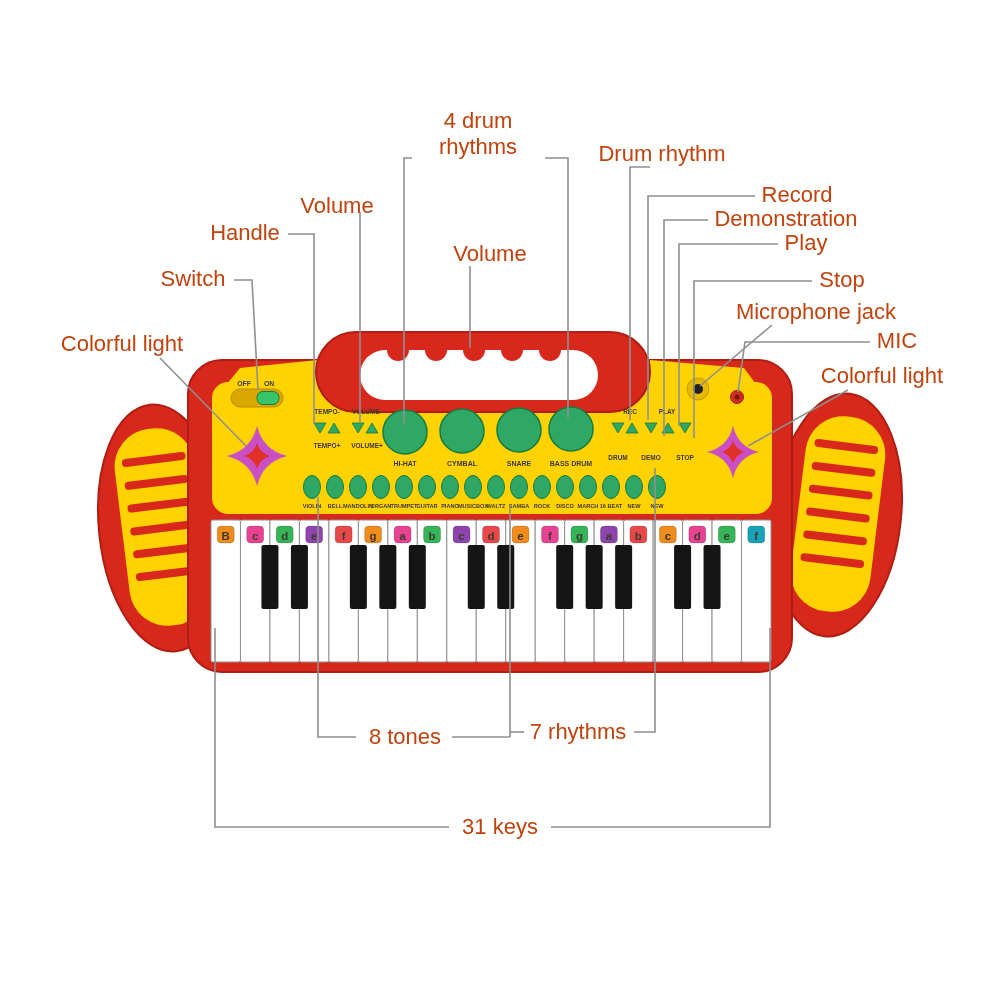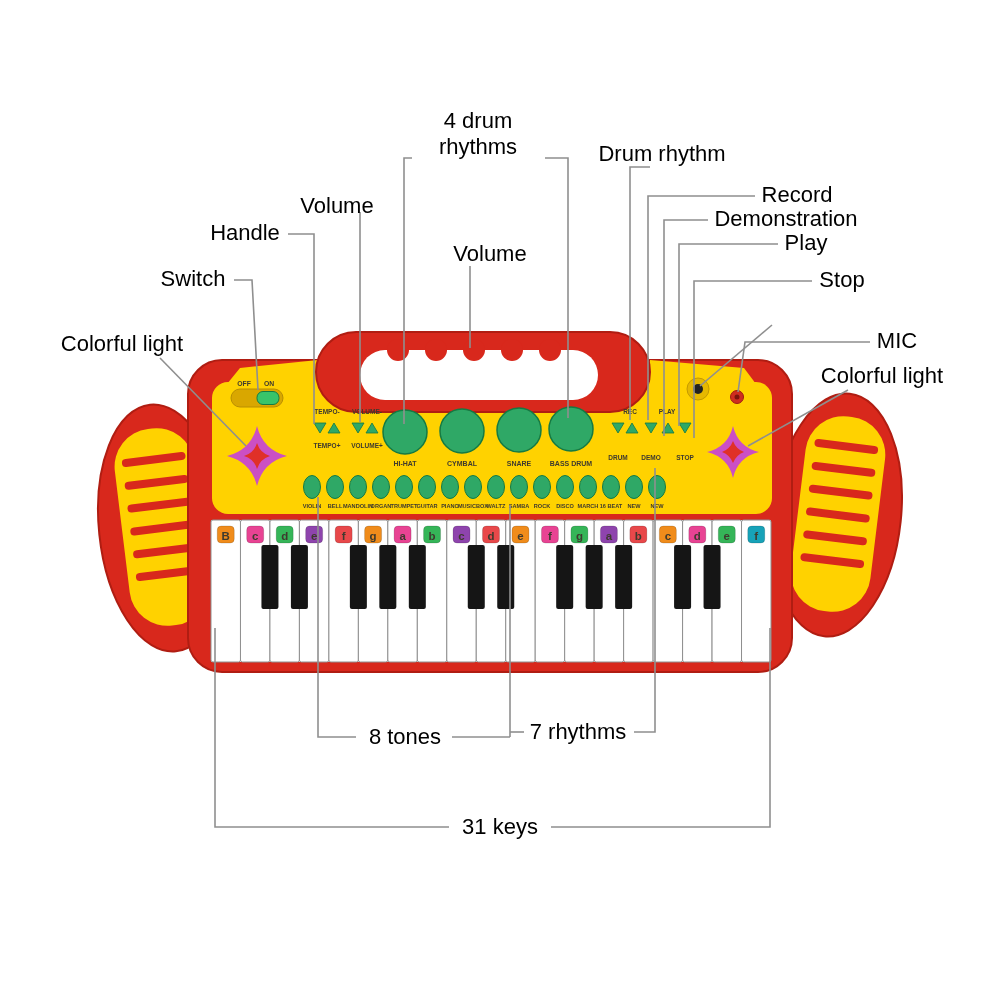--- a/index.html
+++ b/index.html
@@ -9,21 +9,21 @@
     height: 1000px;
     background: #ffffff;
     font-family: "Liberation Sans", sans-serif;
     overflow: hidden;
   }
   .stage svg { position: absolute; left: 0; top: 0; }
   .callout {
     position: absolute;
     transform: translateX(-50%);
     font-size: 22px;
-    color: #000000;
+    color: #c2410c;
     text-align: center;
     line-height: 1.18;
     white-space: nowrap;
   }
   .callout.wrap { white-space: normal; width: 112px; }
   svg text {
     font-family: "Liberation Sans", sans-serif;
     font-weight: bold;
     fill: #3e3a2e;
   }
@@ -278,20 +278,21 @@
       <polyline points="551,827 770,827 770,628"></polyline>
     </g>
   </svg>
 
   <div class="callout wrap" style="left:478px; top:108px;">4 drum rhythms</div>
   <div class="callout" style="left:662px; top:141px;">Drum rhythm</div>
   <div class="callout" style="left:797px; top:182px;">Record</div>
   <div class="callout" style="left:786px; top:206px;">Demonstration</div>
   <div class="callout" style="left:806px; top:230px;">Play</div>
   <div class="callout" style="left:842px; top:267px;">Stop</div>
+  <div class="callout" style="left:816px; top:299px;">Microphone jack</div>
   <div class="callout" style="left:897px; top:328px;">MIC</div>
   <div class="callout" style="left:882px; top:363px;">Colorful light</div>
   <div class="callout" style="left:337px; top:185px;margin-top:8px;">Volume</div>
   <div class="callout" style="left:245px; top:220px;">Handle</div>
   <div class="callout" style="left:193px; top:266px;">Switch</div>
   <div class="callout" style="left:122px; top:331px;">Colorful light</div>
   <div class="callout" style="left:490px; top:241px;">Volume</div>
   <div class="callout" style="left:405px; top:724px;text-align:center;">8 tones</div>
   <div class="callout" style="left:578px; top:719px;">7 rhythms</div>
   <div class="callout" style="left:500px; top:814px;">31 keys</div>

